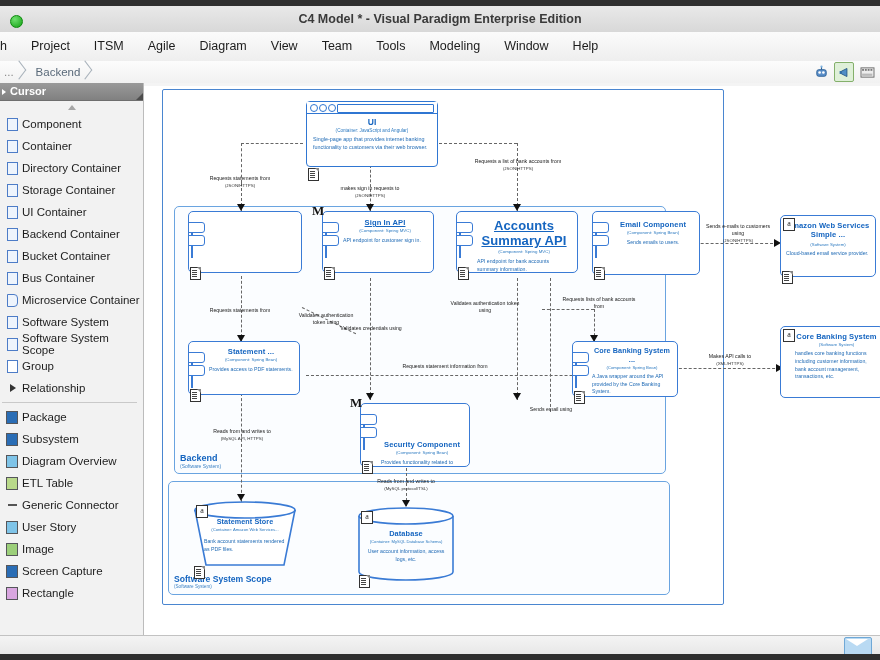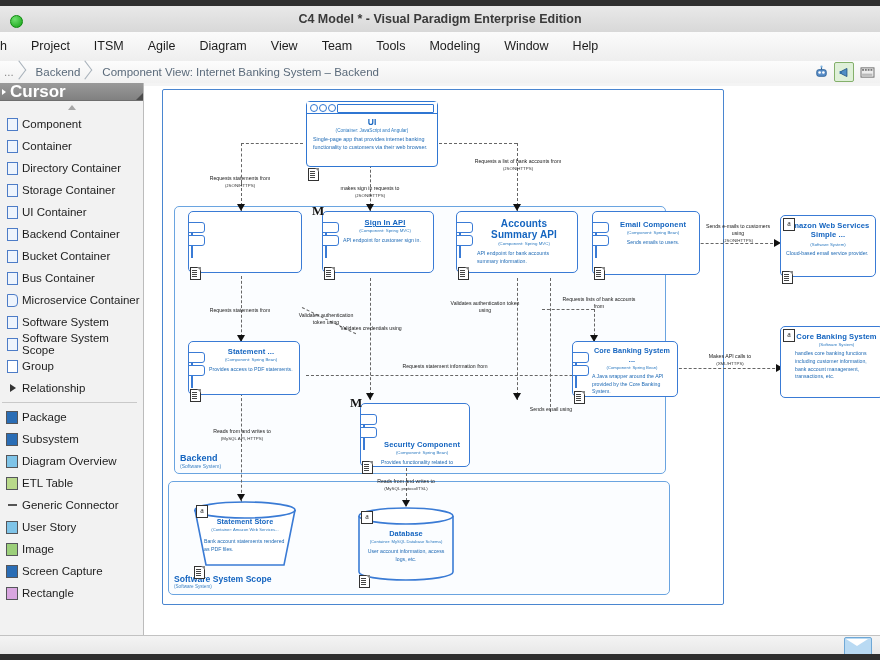--- a/index.html
+++ b/index.html
@@ -63,21 +63,21 @@
   .tb-ico.sel{background:#dff0d8;border:1px solid #84b06b;}
 
   
   .sidebar{
     position:absolute;left:0;top:83px;width:143px;height:577px;
     background:#f2f2f2;border-right:1px solid #bcbcbc;overflow:hidden;
   }
   .pal-header{
     position:relative;margin:0;height:17px;line-height:17px;
     background:linear-gradient(#9a9a9a,#808080);
-    color:#ffffff;font-size:17px;font-weight:bold;padding-left:10px;
+    color:#ffffff;font-size:11px;font-weight:bold;padding-left:10px;
     border-bottom:1px solid #6e6e6e;
   }
   .pal-header .corner{
     position:absolute;right:0;bottom:0;width:0;height:0;
     border-left:7px solid transparent;border-bottom:7px solid #4c4c4c;
   }
   .pal-header .caret{
     position:absolute;left:2px;top:6px;width:0;height:0;
     border-left:4px solid #ffffff;border-top:3px solid transparent;border-bottom:3px solid transparent;
   }
@@ -194,21 +194,20 @@
         <li>Tools</li>
         <li>Modeling</li>
         <li>Window</li>
         <li>Help</li>
       </ul>
   </div>
 
   <div class="breadcrumb">
     <div class="crumb first">...</div>
     <div class="crumb">Backend</div>
-    <div class="crumb last">Component View: Internet Banking System – Backend</div>
     <div class="tb-icons">
       <div class="tb-ico">
         <svg width="15" height="15" viewBox="0 0 16 16">
             <rect x="3" y="5" width="10" height="7" rx="2" fill="#5b8fc9" stroke="#2b5f96"></rect>
             <circle cx="6" cy="8" r="1.4" fill="#fff"></circle>
             <circle cx="10" cy="8" r="1.4" fill="#fff"></circle>
             <rect x="7.4" y="2" width="1.2" height="3" fill="#2b5f96"></rect>
             <circle cx="8" cy="1.6" r="1.2" fill="#7fb3e0"></circle>
           </svg>
       </div>
@@ -519,21 +518,21 @@
     <div class="mark-M" style="left:168px;top:120px;">M</div>
     <div class="doc-ico" style="left:180px;top:184px;"></div>
 
     <div class="node c4box" style="left:312px;top:128px;width:122px;height:62px;">
       <div class="comp-bars">
         <span class="comp-spine"></span>
           <i class="b1"></i>
           <i class="b2"></i>
       </div>
       <div style="padding:6px 6px 0 20px;">
-        <div class="c4title" style="font-size:10px;">Accounts Summary API</div>
+        <div class="c4title" style="font-size:13px;text-decoration:underline;">Accounts Summary API</div>
         <div class="c4type" style="font-size:4.4px;margin-top:1px;">(Component: Spring MVC)</div>
         <div class="c4desc" style="font-size:5.2px;margin-top:4px;line-height:1.45;">API endpoint for bank accounts summary information.</div>
       </div>
     </div>
     <div class="doc-ico" style="left:314px;top:184px;"></div>
 
     <div class="node c4box" style="left:448px;top:128px;width:108px;height:64px;">
       <div class="comp-bars">
         <span class="comp-spine"></span>
           <i class="b1"></i>

